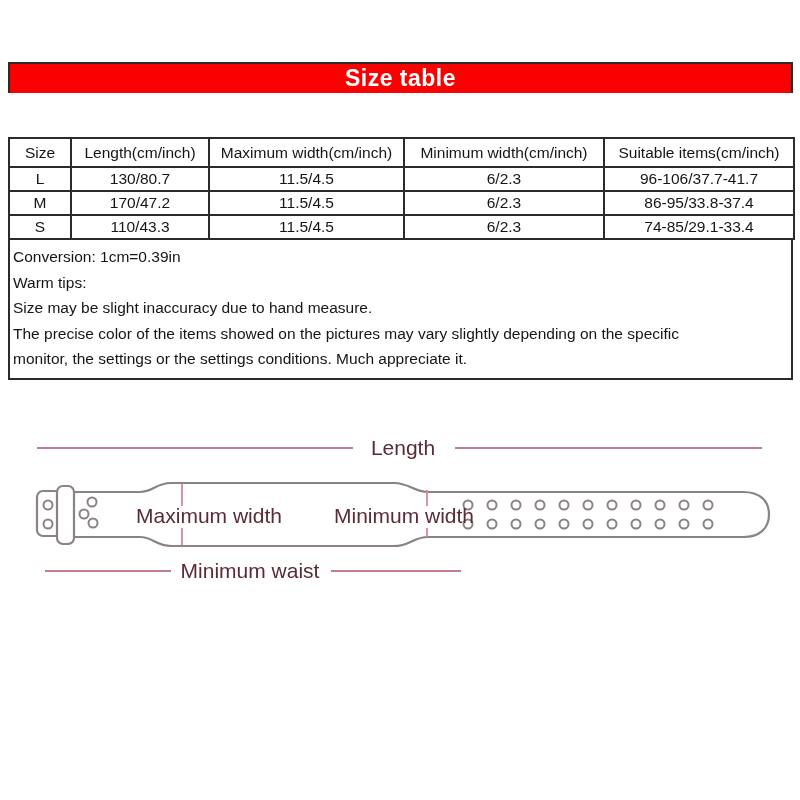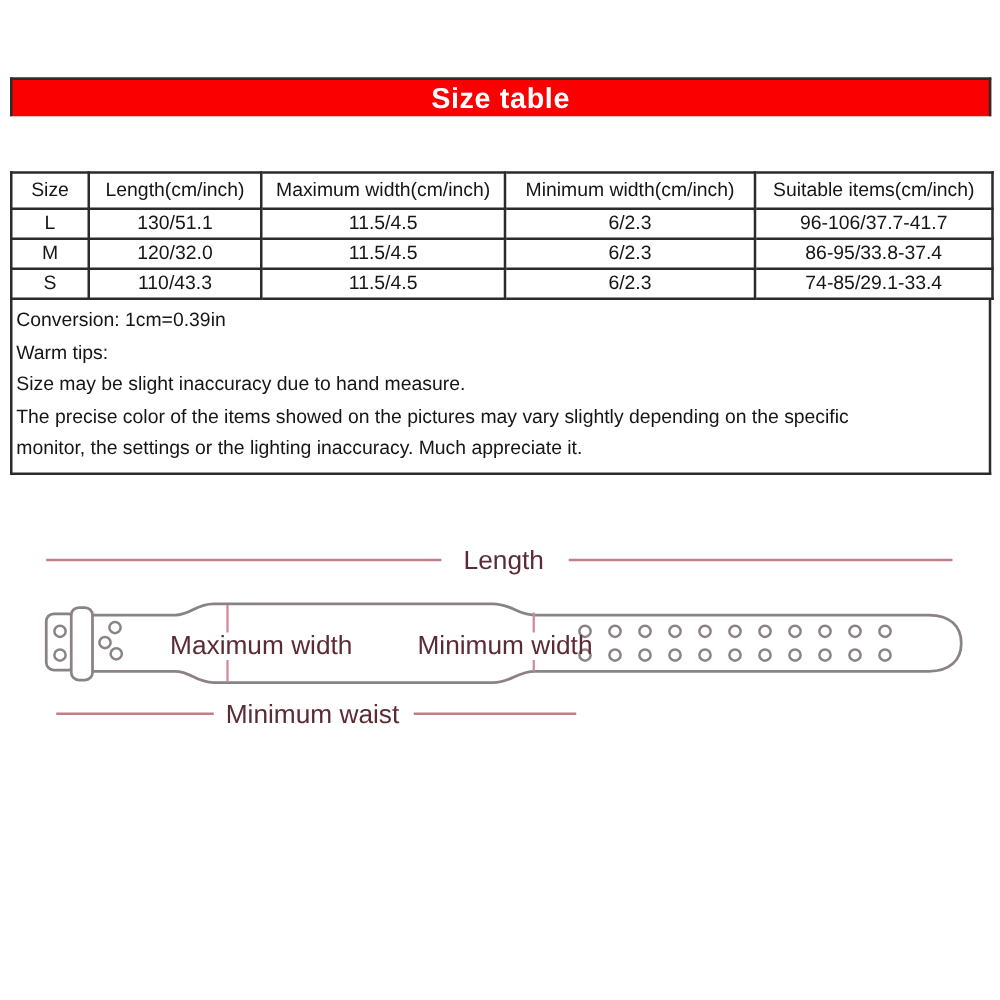--- a/index.html
+++ b/index.html
@@ -92,48 +92,48 @@
           <th>Size</th>
           <th>Length(cm/inch)</th>
           <th>Maximum width(cm/inch)</th>
           <th>Minimum width(cm/inch)</th>
           <th>Suitable items(cm/inch)</th>
         </tr>
       </thead>
       <tbody>
         <tr>
           <td>L</td>
-          <td>130/51.1</td>
+          <td>130/80.7</td>
           <td>11.5/4.5</td>
           <td>6/2.3</td>
           <td>96-106/37.7-41.7</td>
         </tr>
         <tr>
           <td>M</td>
-          <td>120/32.0</td>
+          <td>170/47.2</td>
           <td>11.5/4.5</td>
           <td>6/2.3</td>
           <td>86-95/33.8-37.4</td>
         </tr>
         <tr>
           <td>S</td>
           <td>110/43.3</td>
           <td>11.5/4.5</td>
           <td>6/2.3</td>
           <td>74-85/29.1-33.4</td>
         </tr>
       </tbody>
     </table>
 
     <div class="notes">
       <div>Conversion: 1cm=0.39in</div>
       <div>Warm tips:</div>
       <div>Size may be slight inaccuracy due to hand measure.</div>
       <div>The precise color of the items showed on the pictures may vary slightly depending on the specific</div>
-      <div>monitor, the settings or the lighting inaccuracy. Much appreciate it.</div>
+      <div>monitor, the settings or the settings conditions. Much appreciate it.</div>
     </div>
   </div>
 
   <svg class="diagram" width="800" height="200" viewBox="0 0 800 200">
 
     <line x1="37" y1="38" x2="353" y2="38" stroke="#bf7e89" stroke-width="2"></line>
     <line x1="455" y1="38" x2="762" y2="38" stroke="#bf7e89" stroke-width="2"></line>
     <text x="403" y="45" text-anchor="middle">Length</text>
 
     <path d="M73,82 H140 C153,82 156,73 171,73 H394 C410,73 413,82 428,82 H743

